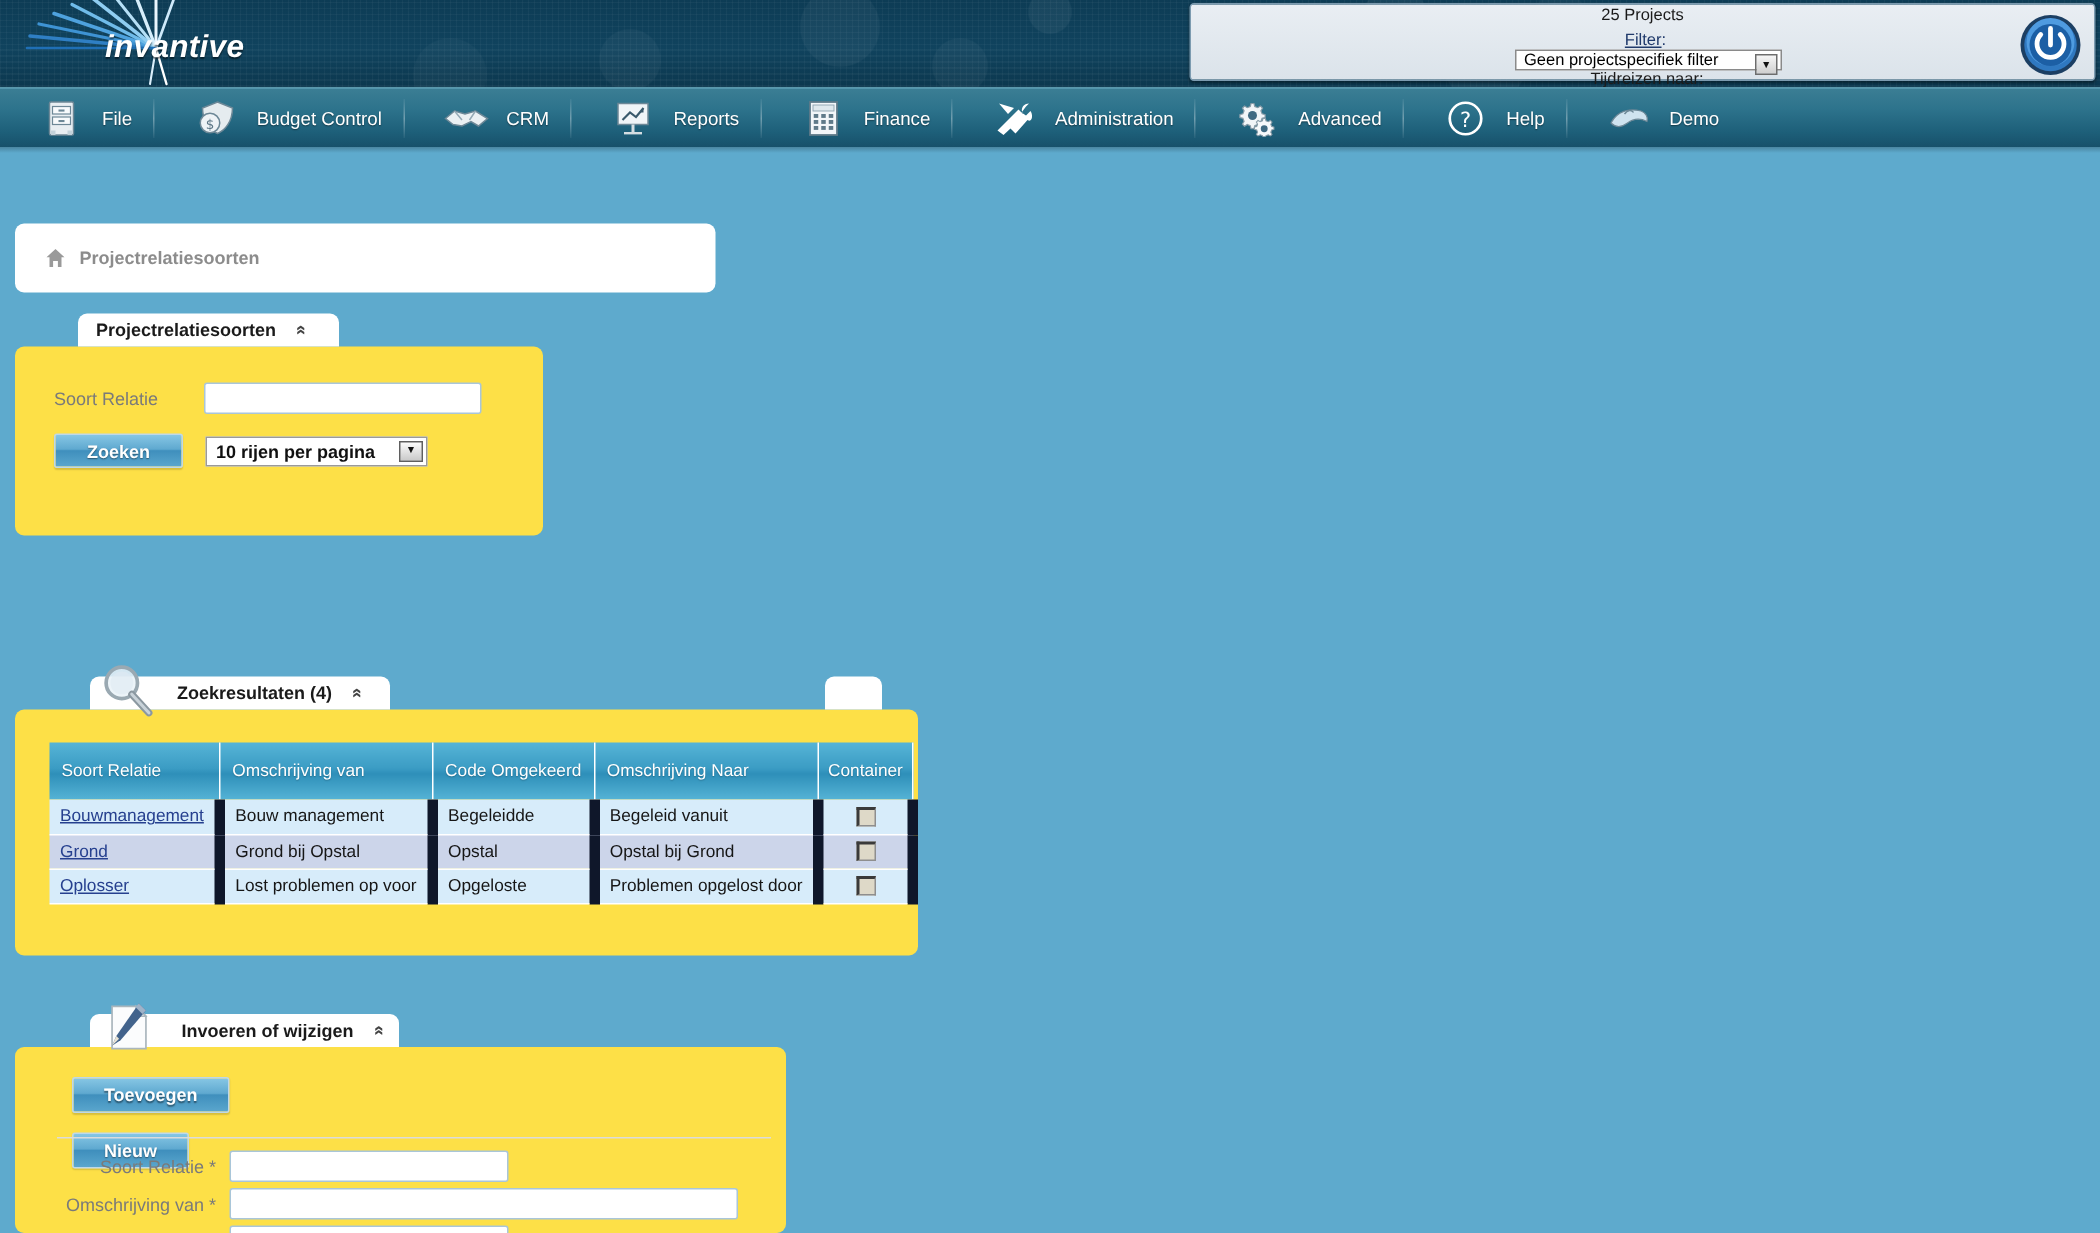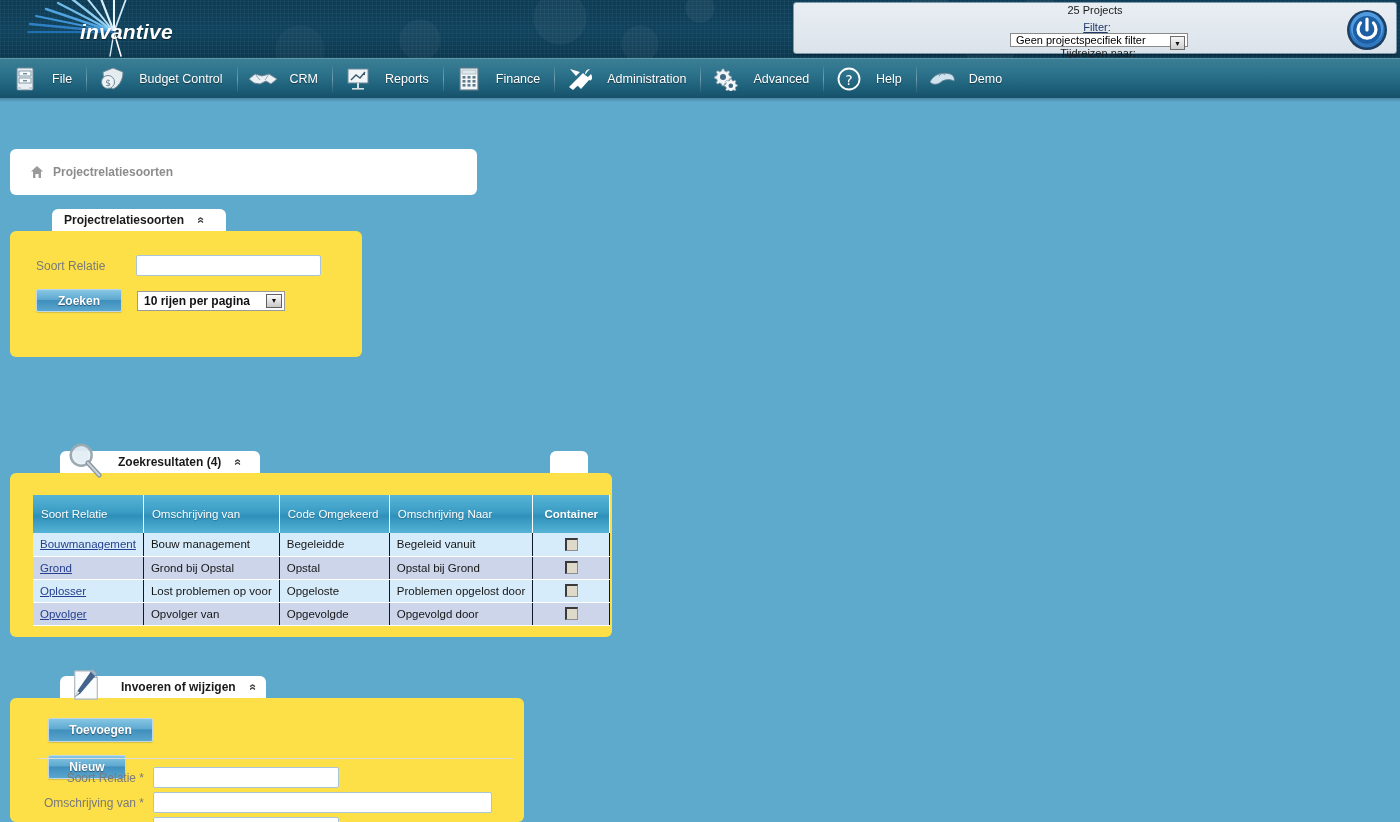--- a/index.html
+++ b/index.html
@@ -23,21 +23,21 @@
       radial-gradient(circle at 990px 40px, rgba(255,255,255,.045) 0 28px, transparent 29px),
       radial-gradient(circle at 1040px 10px, rgba(255,255,255,.04) 0 16px, transparent 17px),
       radial-gradient(circle at 420px 40px, rgba(255,255,255,.04) 0 20px, transparent 21px),
       radial-gradient(circle at 300px 50px, rgba(255,255,255,.03) 0 24px, transparent 25px),
       repeating-linear-gradient(0deg, rgba(255,255,255,.035) 0 1px, transparent 1px 4px),
       repeating-linear-gradient(90deg, rgba(255,255,255,.035) 0 1px, transparent 1px 4px),
       linear-gradient(180deg, #0d3c55 0%, #10435e 55%, #0c384f 100%);
     overflow: hidden;
   }
   .logo-wrap {
-    position: absolute; left: 22px; top: 0px;
+    position: absolute; left: 12px; top: 0px;
     width: 190px; height: 76px;
   }
   .logo-burst { position: absolute; left: 0; top: -4px; width: 130px; height: 62px; }
   .logo-text {
     position: absolute; left: 58px; top: 20px;
     color: #ffffff; font-size: 21px; font-style: italic; font-weight: bold;
     letter-spacing: .2px; text-shadow: 0 1px 1px rgba(0,0,0,.5);
   }
 
   
@@ -88,21 +88,21 @@
   
   .menubar {
     position: relative;
     width: 1400px; height: 40px;
     background: linear-gradient(180deg,#3b7e94 0%, #2d738c 35%, #1d5f79 75%, #17506a 100%);
     border-top: 1px solid #5a98ab;
     display: flex; align-items: center;
   }
   .menu-item {
     display: flex; align-items: center; height: 40px;
-    padding: 0 0 0 0; cursor: pointer; position: relative;
+    padding: 0 0 0 16px; cursor: pointer; position: relative;
   }
   .menu-item .mico {
     width: 30px; height: 28px; display: flex; align-items: center; justify-content: center;
     margin-left: 10px;
   }
   .menu-item .mlabel {
     color: #ffffff; font-size: 12.5px; margin-left: 12px; margin-right: 14px;
     text-shadow: 0 1px 1px rgba(0,0,0,.45);
     white-space: nowrap;
   }
@@ -194,24 +194,24 @@
   }
   table.results th {
     background: linear-gradient(180deg,#56b4d6 0%, #3b9cc4 45%, #2e8fb9 55%, #55b3d5 100%);
     color: #ffffff; font-weight: normal;
     height: 19px; padding: 0 8px;
     text-align: left;
     border-right: 1px solid #ffffff;
     text-shadow: 0 1px 1px rgba(0,0,0,.25);
     white-space: nowrap;
   }
-  table.results th.c-container { text-align: center; padding: 13px 6px; font-weight: bold; }
+  table.results th.c-container { text-align: left; padding: 13px 6px; }
   table.results td {
     height: 23px; padding: 0 7px;
-    border-right: 1px solid #0f172a;
+    border-right: 7px solid #0f172a;
     border-bottom: 1px solid #ffffff;
     color: #161616;
     white-space: nowrap;
   }
   table.results tr.odd td  { background: #d7ecfa; }
   table.results tr.even td { background: #ccd5ea; }
   table.results td.c-container { text-align: center; }
   table.results a {
     color: #26408f; text-decoration: underline;
   }
@@ -492,27 +492,20 @@
             <td>Opstal bij Grond</td>
             <td class="c-container"><span class="chk"></span></td>
           </tr>
           <tr class="odd">
             <td><a href="#">Oplosser</a></td>
             <td>Lost problemen op voor</td>
             <td>Opgeloste</td>
             <td>Problemen opgelost door</td>
             <td class="c-container"><span class="chk"></span></td>
           </tr>
-          <tr class="even">
-            <td><a href="#">Opvolger</a></td>
-            <td>Opvolger van</td>
-            <td>Opgevolgde</td>
-            <td>Opgevolgd door</td>
-            <td class="c-container"><span class="chk"></span></td>
-          </tr>
         </tbody>
       </table>
     </div>
   </div>
 
   <div class="panel" style="left:10px; top:578px; width:438px; height:146px;">
     <div class="panel-tab" style="left:50px; width:206px; padding-left:61px;">
       <span class="ptitle">Invoeren of wijzigen</span>
       <span class="pchev" style="transform:rotate(90deg);">«</span>
     </div>

